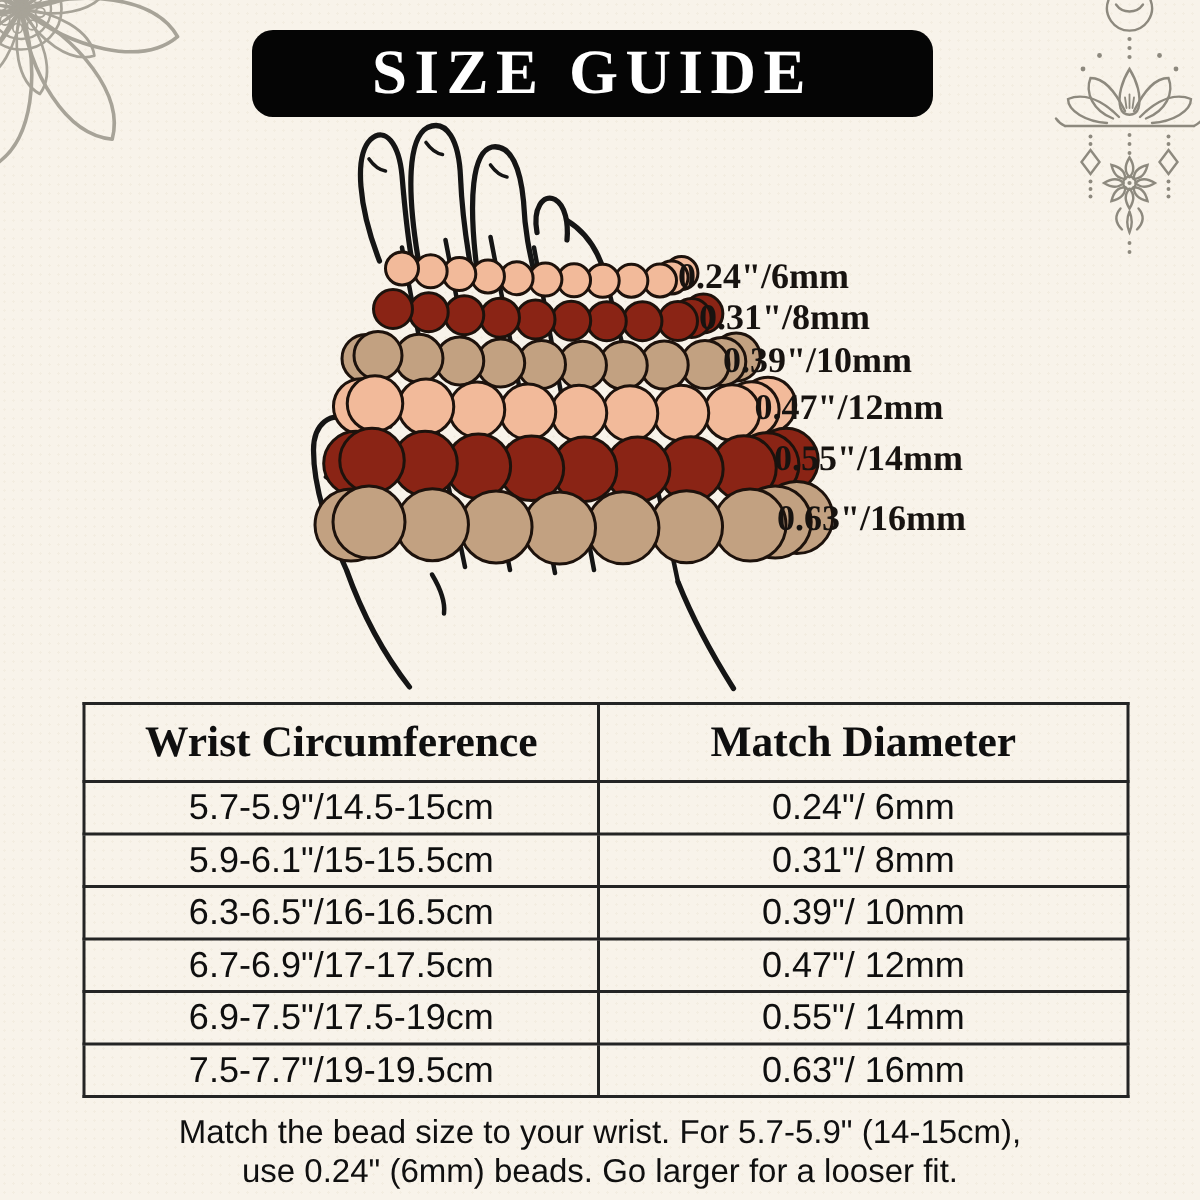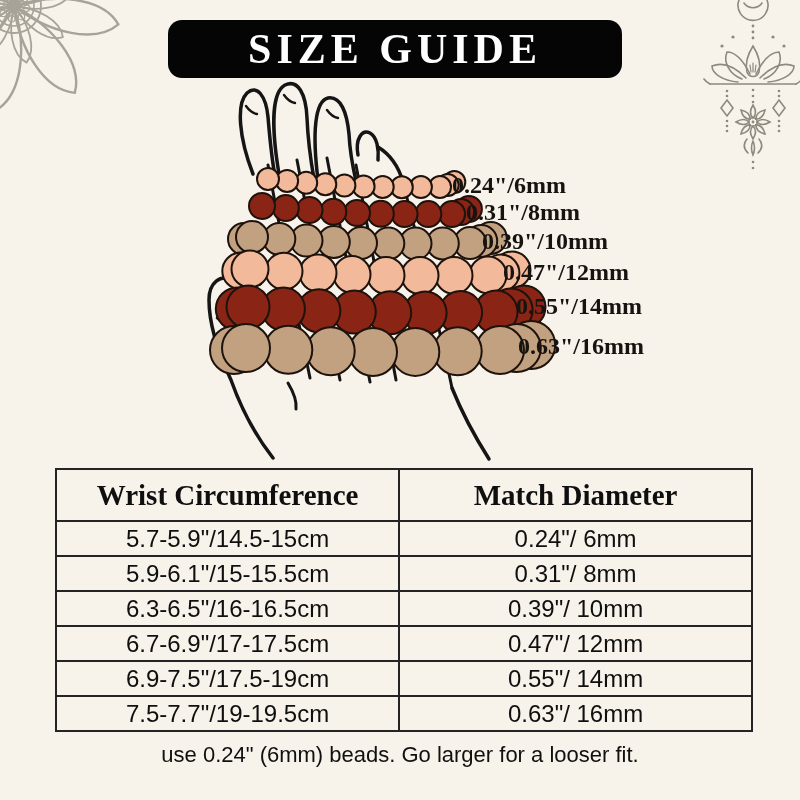--- a/index.html
+++ b/index.html
@@ -330,16 +330,17 @@
         </tr>
         <tr>
           <td>7.5-7.7"/19-19.5cm</td>
           <td>0.63"/ 16mm</td>
         </tr>
       </tbody>
     </table>
   </div>
 
   <div class="footer">
+    <div>Match the bead size to your wrist. For 5.7-5.9" (14-15cm),</div>
     <div>use 0.24" (6mm) beads. Go larger for a looser fit.</div>
   </div>
 
 </div>
 
 </body></html>

